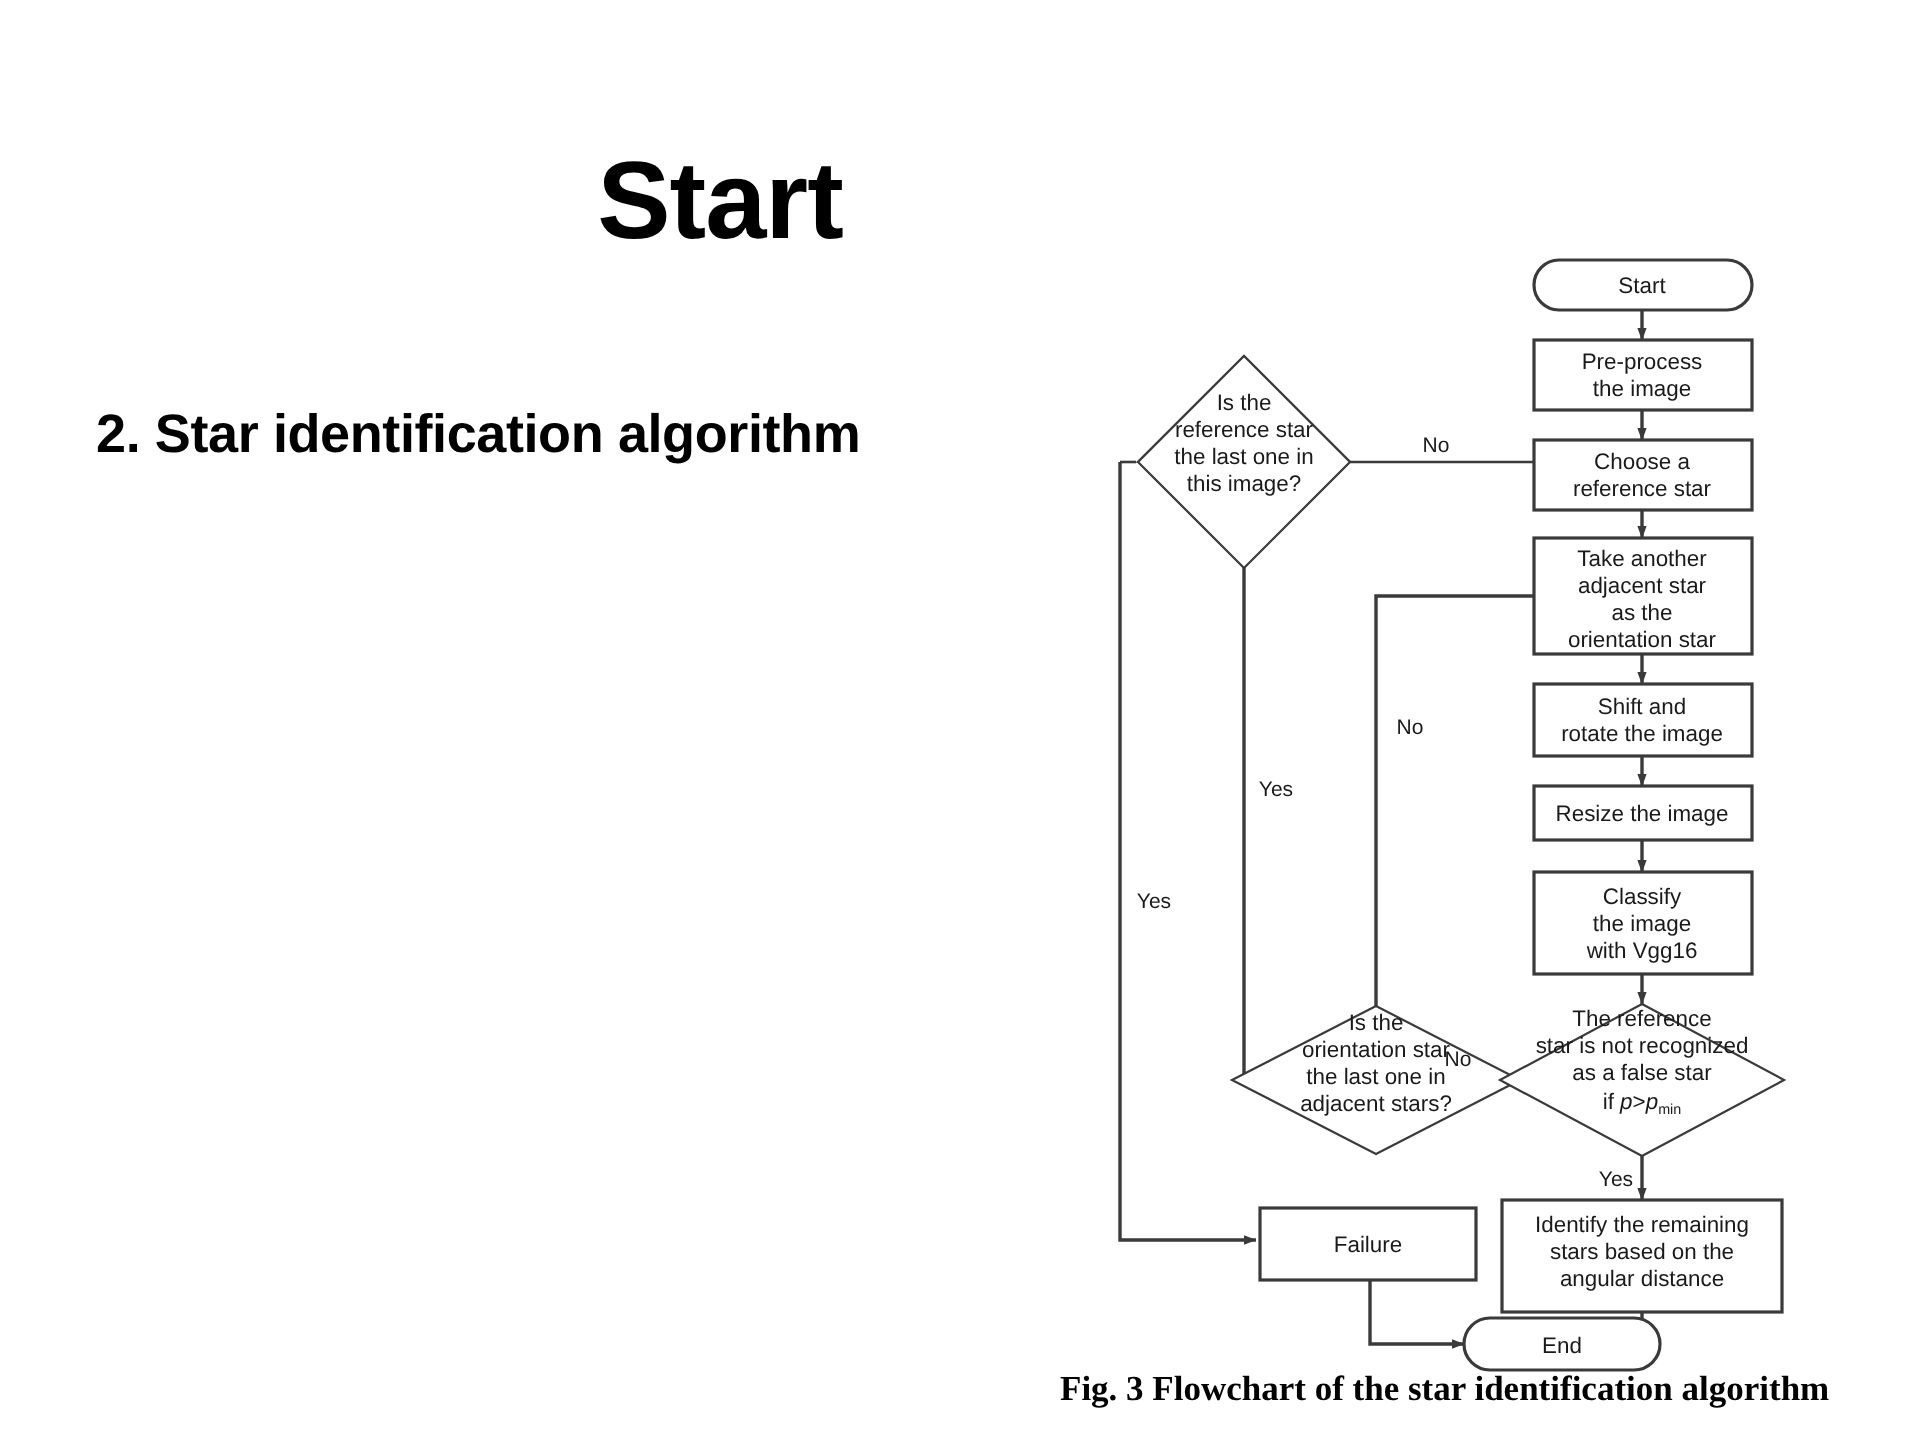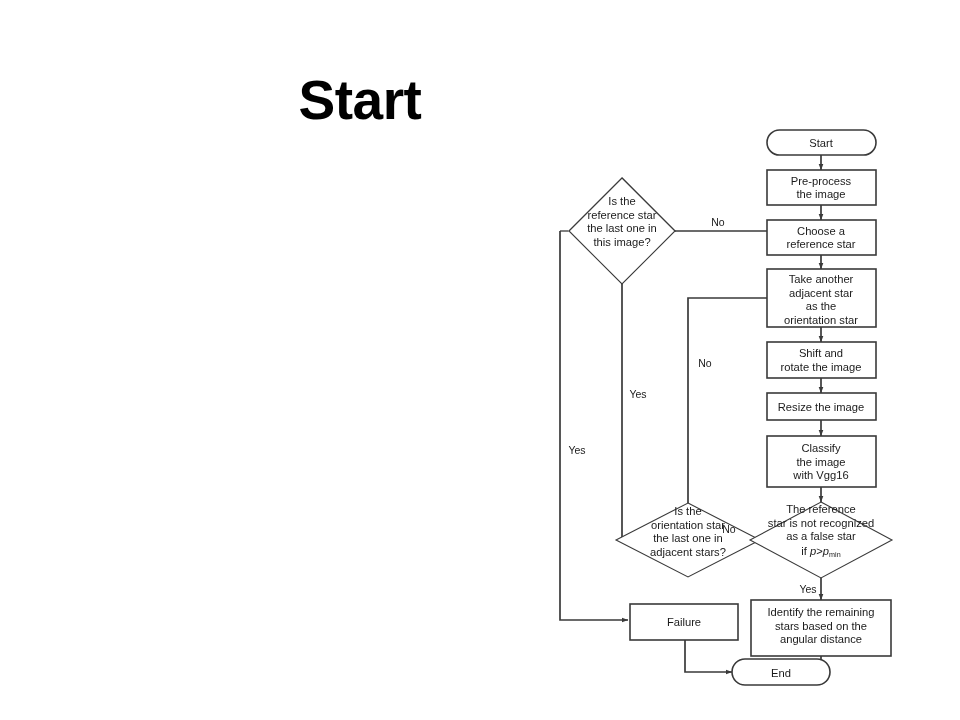--- a/index.html
+++ b/index.html
@@ -99,20 +99,21 @@
     white-space: nowrap;
   }
 </style>
 </head>
 <body>
 
 <div class="slide">
 
   <div id="slide-title">Start</div>
 
+  <div id="slide-subtitle">2. Star identification algorithm</div>
 
   <div id="figure-area">
     <svg id="flow-svg" width="440" height="600" viewBox="0 0 440 600">
       <defs>
         <marker id="arrow" markerWidth="7" markerHeight="7" refX="6.2" refY="3" orient="auto" markerUnits="userSpaceOnUse">
           <path d="M0,0.6 L6.4,3 L0,5.4 Z" fill="#3a3a3a"></path>
         </marker>
         <marker id="arrowsm" markerWidth="6" markerHeight="6" refX="5.4" refY="2.6" orient="auto" markerUnits="userSpaceOnUse">
           <path d="M0,0.4 L5.6,2.6 L0,4.8 Z" fill="#3a3a3a"></path>
         </marker>
@@ -239,14 +240,15 @@
 
       <text class="fc-edge-label" x="198" y="114" text-anchor="middle">No</text>
       <text class="fc-edge-label" x="57" y="342" text-anchor="middle">Yes</text>
       <text class="fc-edge-label" x="118" y="286" text-anchor="middle">Yes</text>
       <text class="fc-edge-label" x="185" y="255" text-anchor="middle">No</text>
       <text class="fc-edge-label" x="209" y="421" text-anchor="middle">No</text>
       <text class="fc-edge-label" x="288" y="481" text-anchor="middle">Yes</text>
     </svg>
   </div>
 
+  <div id="fig-caption">Fig. 3   Flowchart of the star identification algorithm</div>
 
 </div>
 
 </body></html>

